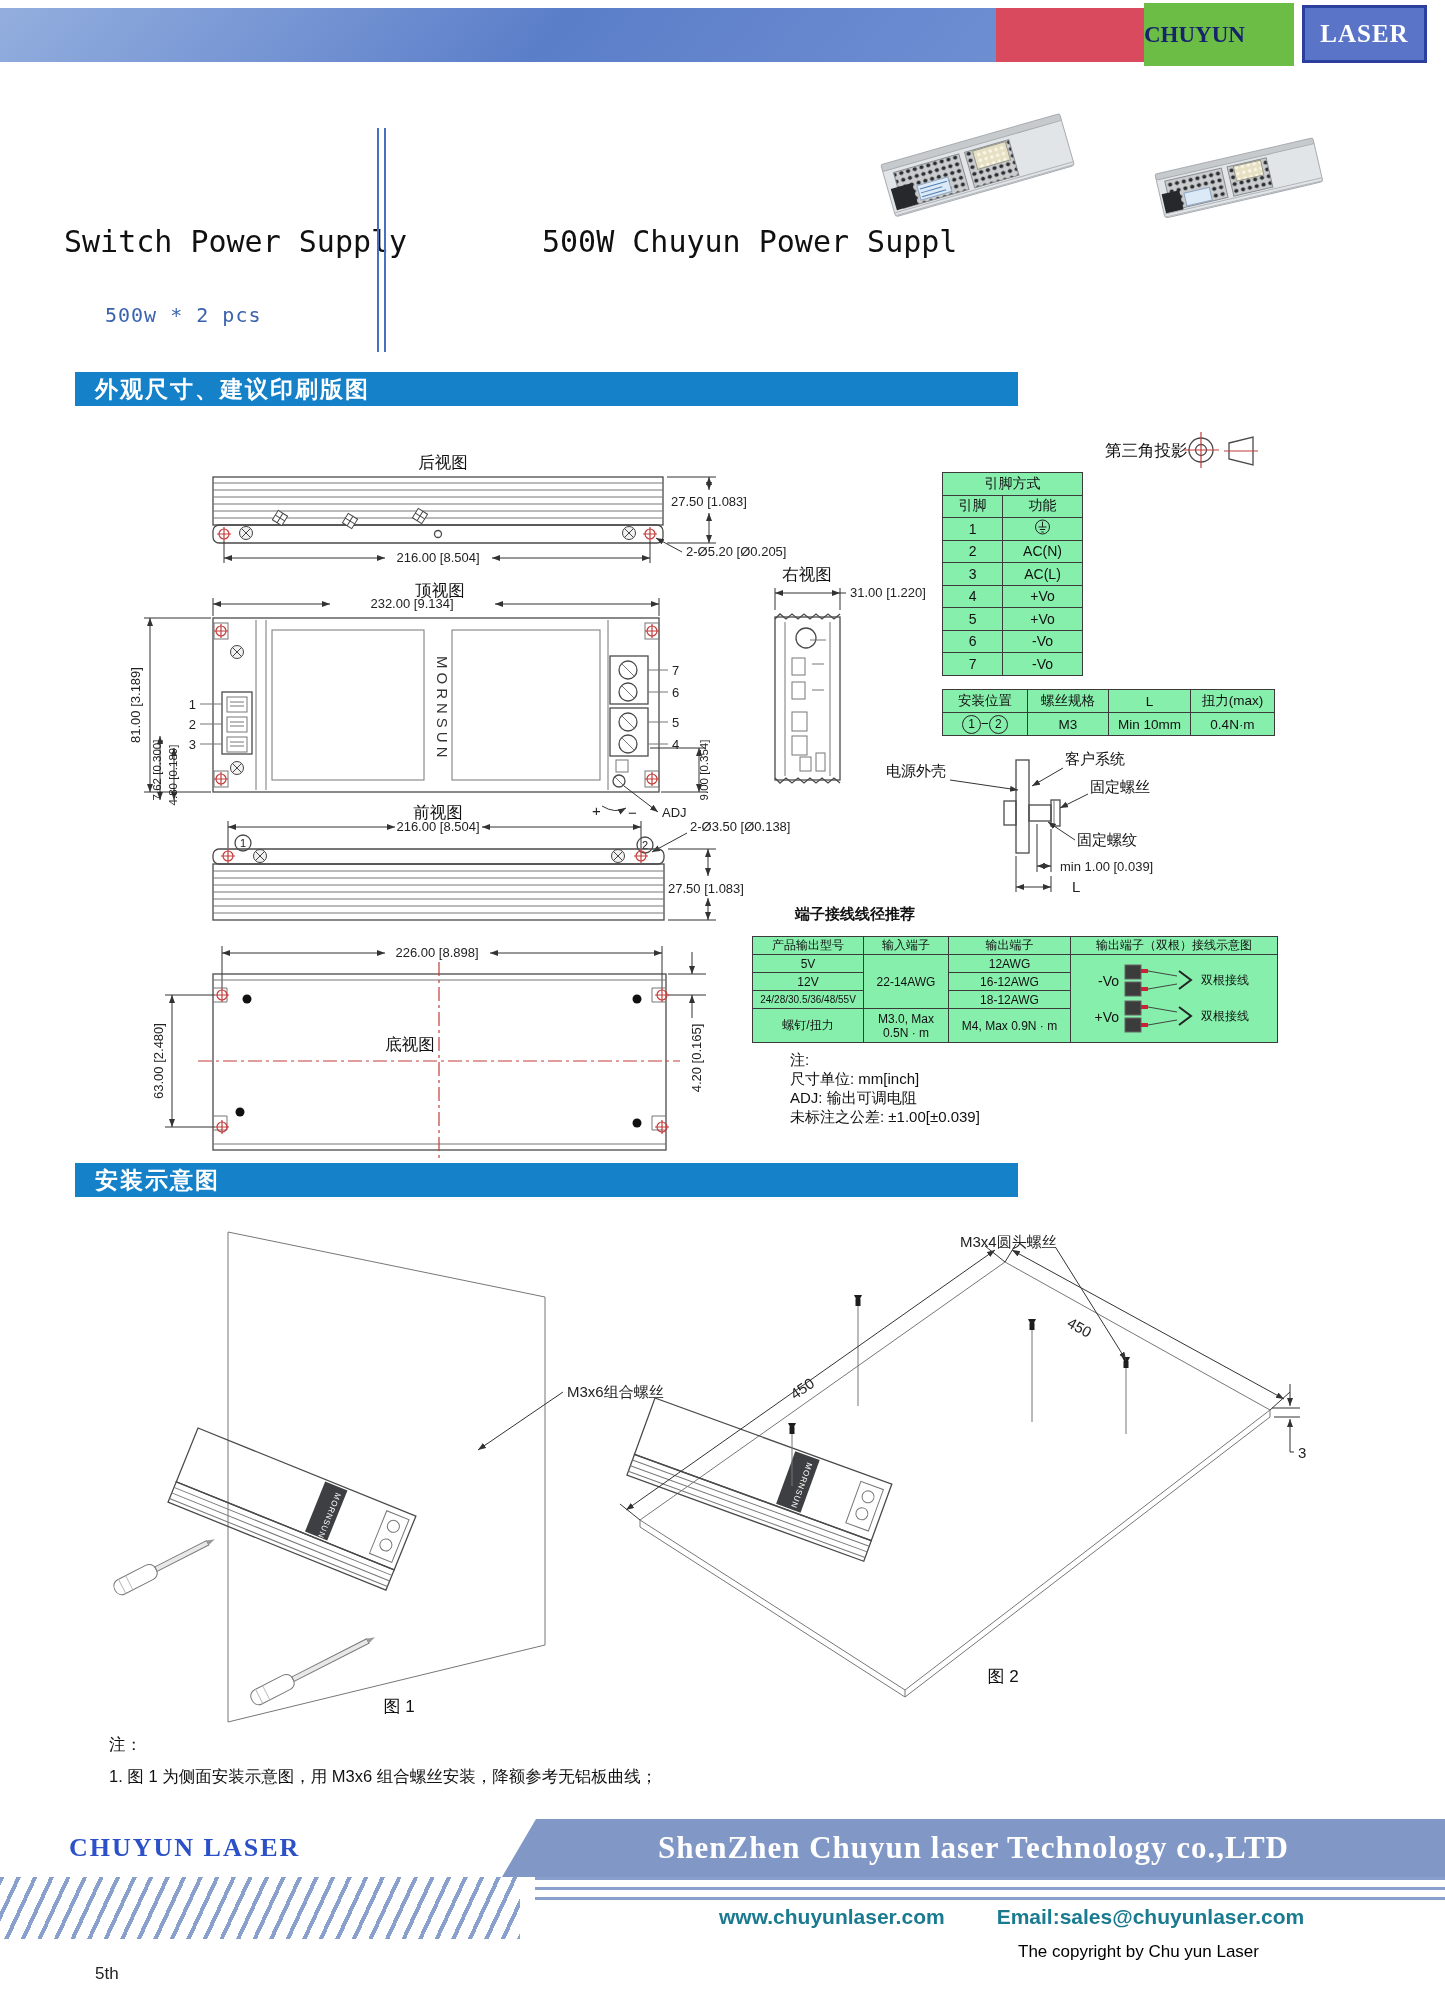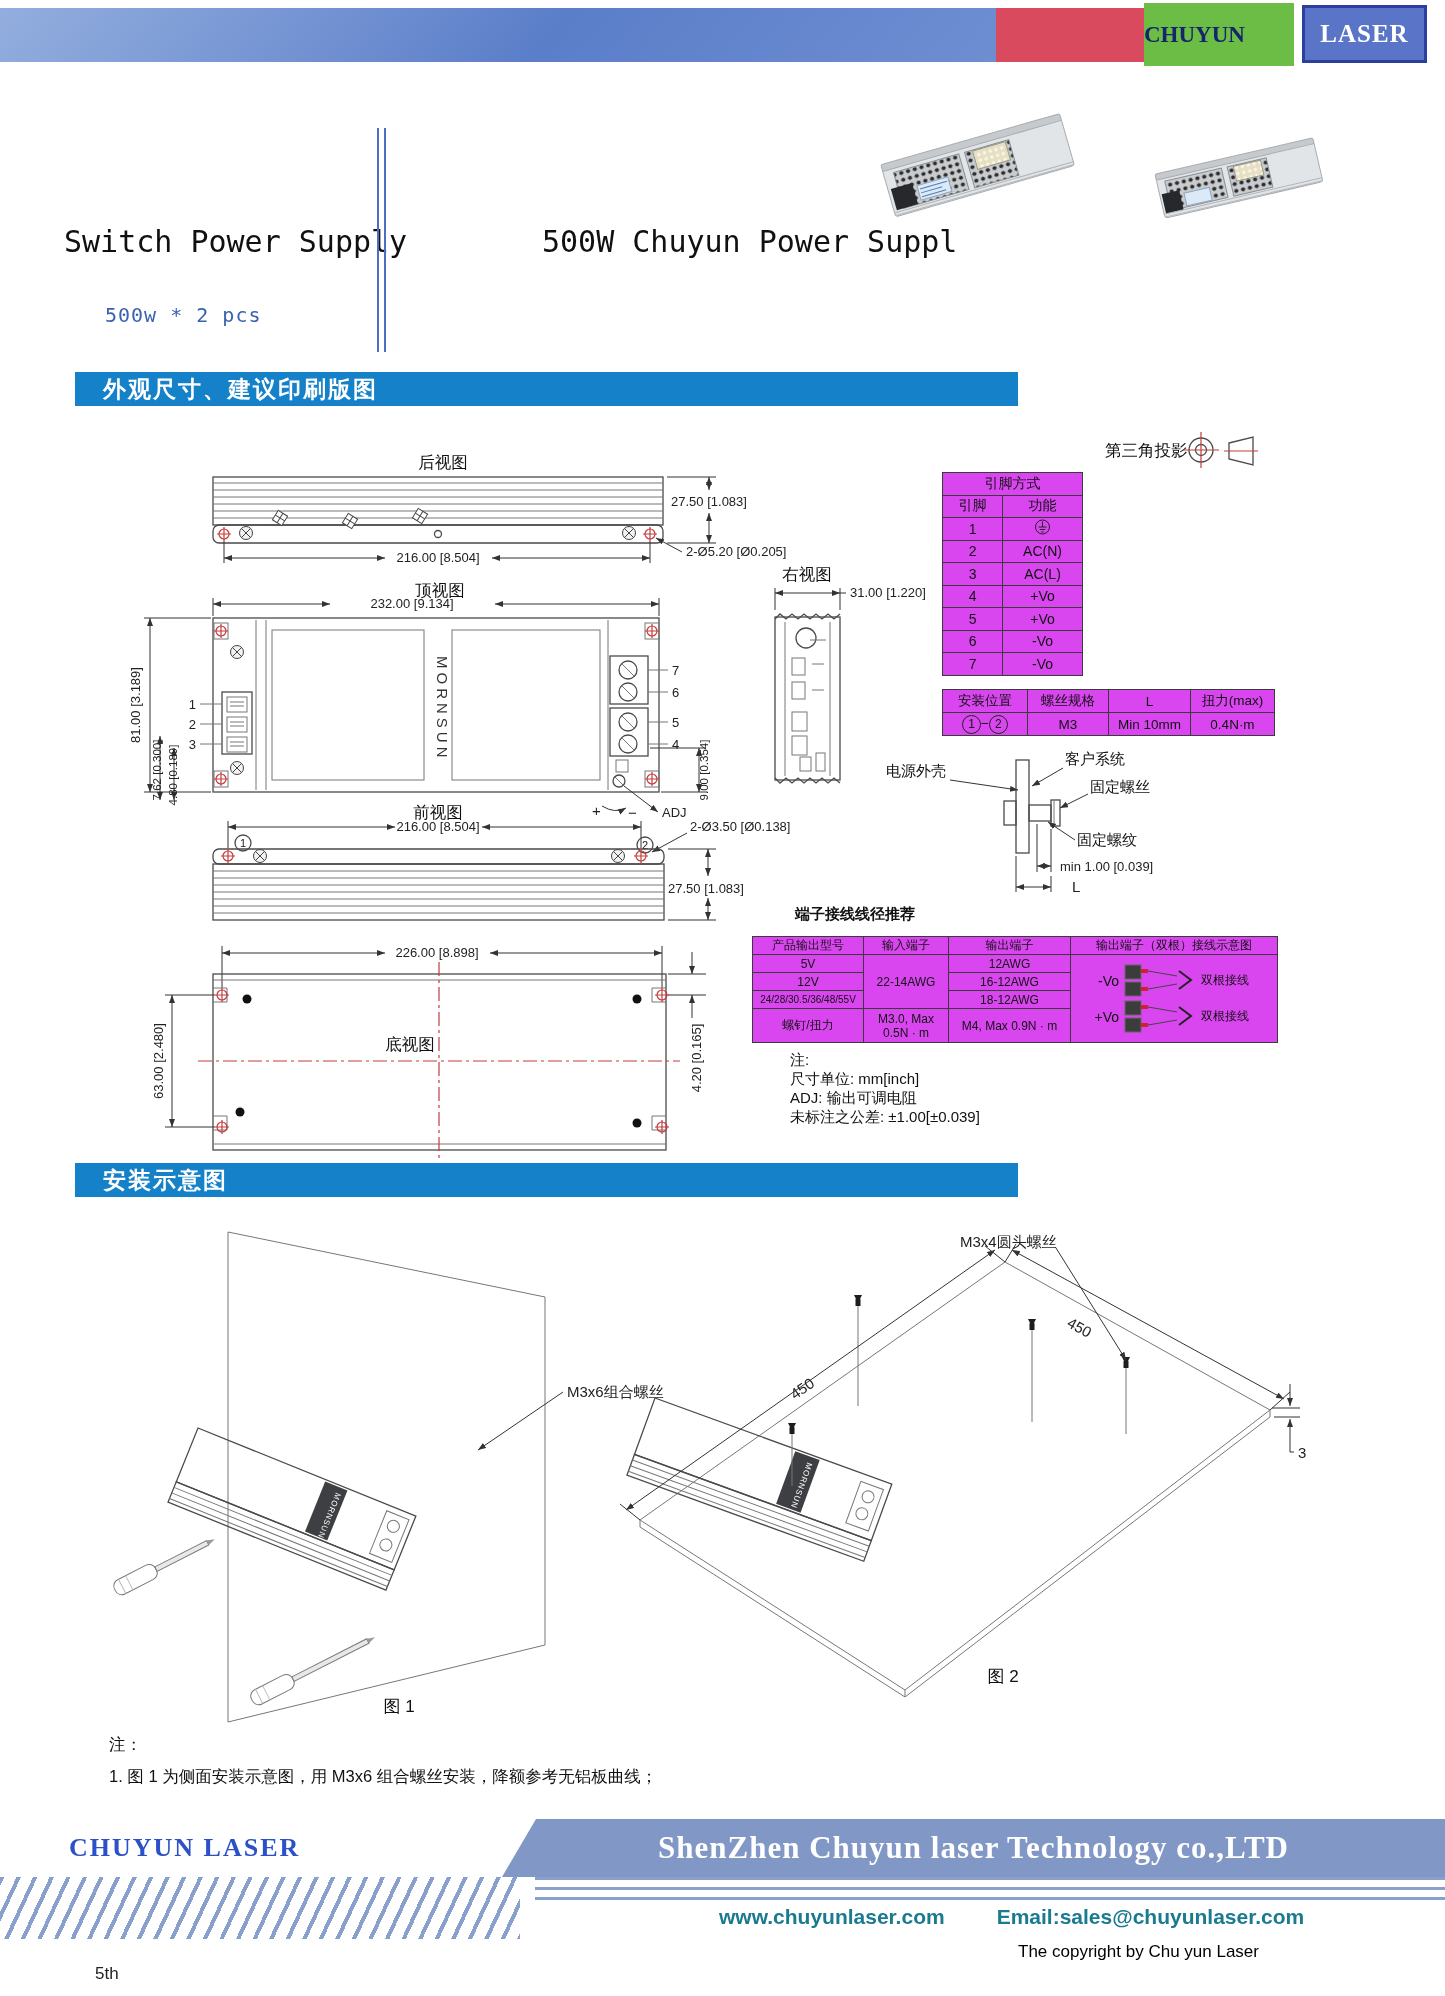--- a/index.html
+++ b/index.html
@@ -11,23 +11,23 @@
   .hdr-green{left:1144px;top:3px;width:150px;height:63px;background:#6cbd45;display:flex;align-items:center;justify-content:flex-start}
   .hdr-green span{font:bold 23px "Liberation Serif",serif;color:#15246b}
   .hdr-laser{left:1302px;top:5px;width:125px;height:58px;background:#5a74c8;border:3px solid #2a3f9e;box-sizing:border-box;display:flex;align-items:center;justify-content:center}
   .hdr-laser span{font:bold 25px "Liberation Serif",serif;color:#fff;letter-spacing:1px}
   
   .title-l{left:64px;top:224px;font:30px "DejaVu Sans Mono",monospace;color:#101010;white-space:nowrap}
   .title-r{left:542px;top:224px;font:30px "DejaVu Sans Mono",monospace;color:#101010;white-space:nowrap}
   .vline{left:377px;top:128px;width:5px;height:224px;border-left:2px solid #4a6fc0;border-right:2px solid #4a6fc0}
   .qty{left:105px;top:303px;font:20px "DejaVu Sans Mono",monospace;color:#3a63ae;letter-spacing:1px}
   
-  .secbar{left:75px;width:943px;height:34px;background:#1481c8;color:#fff;display:flex;align-items:center;padding-left:28px;box-sizing:border-box;font-weight:bold;font-size:23px;letter-spacing:2px}
-  
-  table.t{border-collapse:collapse;position:absolute;text-align:center;color:#111;background:#d946ef}
+  .secbar{left:75px;width:943px;height:34px;background:#1481c8;color:#fff;display:flex;align-items:center;padding-left:20px;box-sizing:border-box;font-weight:bold;font-size:23px;letter-spacing:2px}
+  
+  table.t{border-collapse:collapse;position:absolute;text-align:center;color:#111;background:#86efac}
   table.t td,table.t th{border:1.3px solid #3a3a3a;padding:0 2px;font-weight:normal}
   .pt{left:942px;top:472px;width:141px;font-size:14px}
   .pt td,.pt th{height:21.5px}
   .mt{left:942px;top:689px;font-size:13.5px}
   .mt td,.mt th{height:22px}
   .tt{left:752px;top:936px;font-size:12px}
   .tt td,.tt th{height:17px}
   .small-cell{font-size:10px}
   .tt-title{left:795px;top:905px;font-size:15px;font-weight:bold;color:#111}
   .diag-cell{padding:0}

